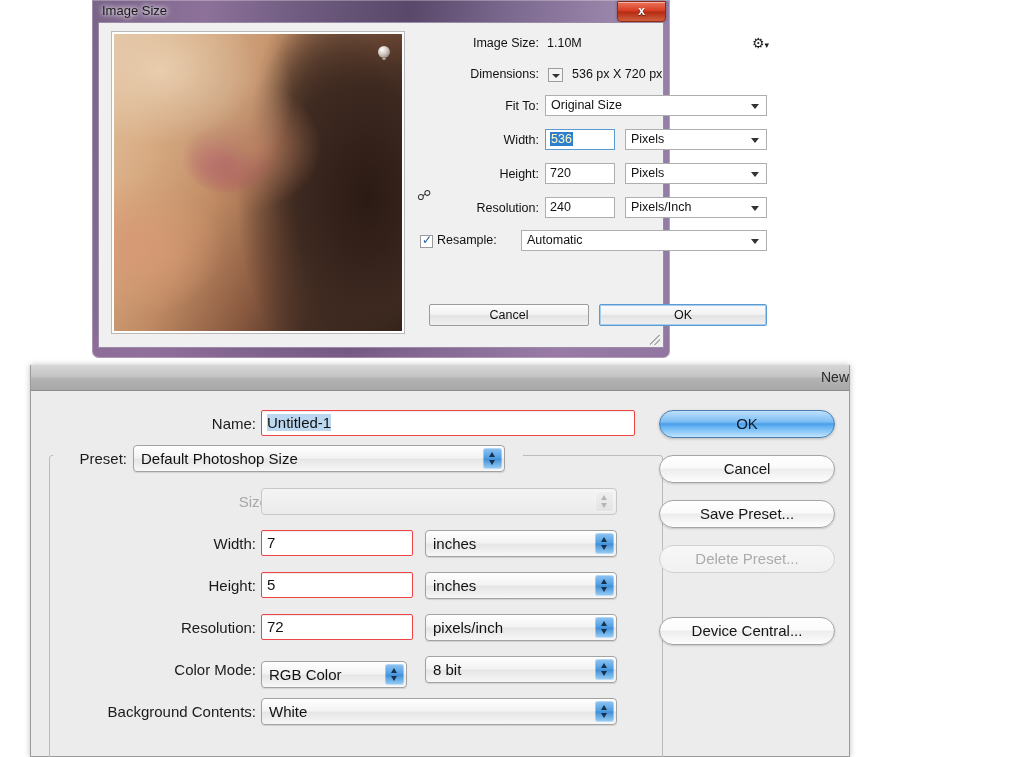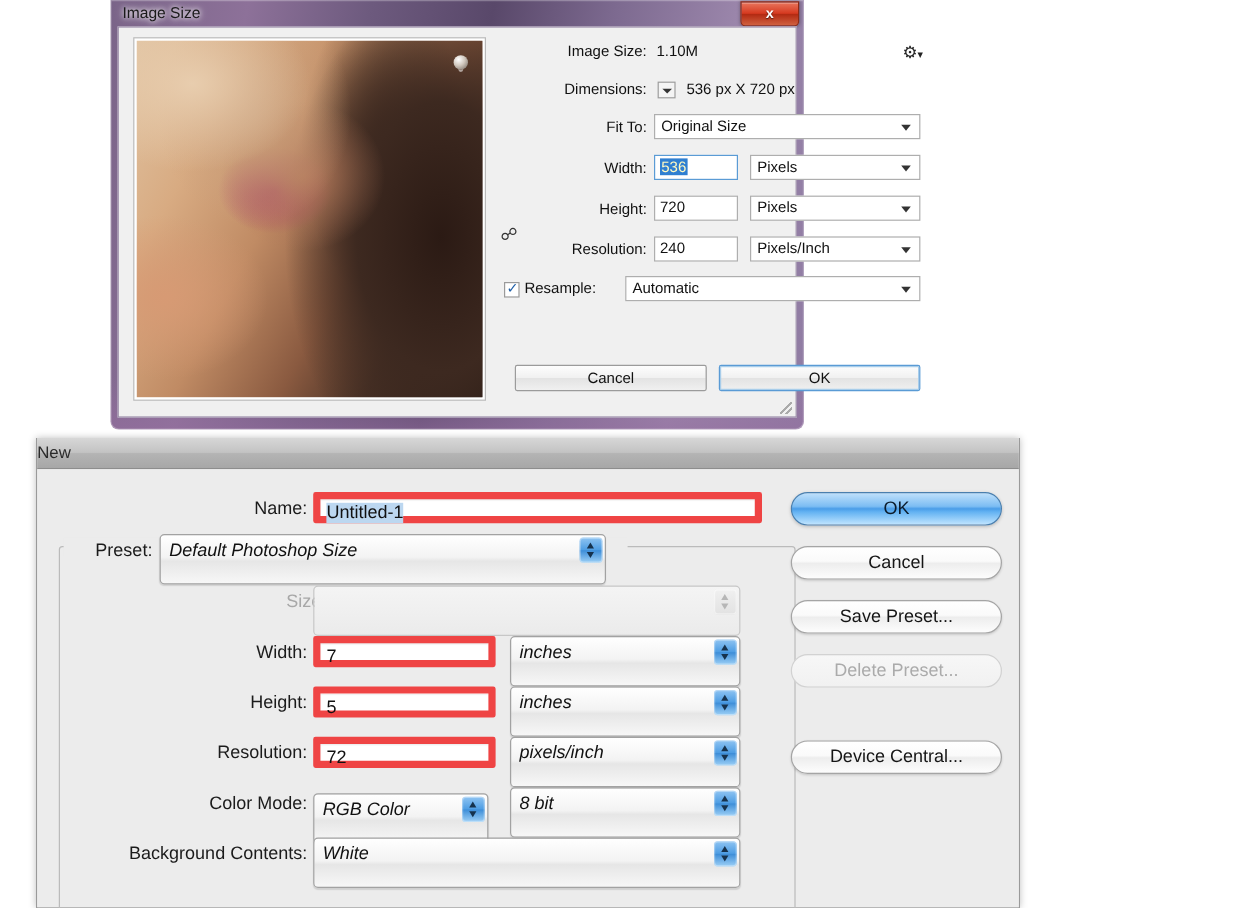--- a/index.html
+++ b/index.html
@@ -164,21 +164,21 @@
     box-sizing:border-box;
     box-shadow: 0 0 6px rgba(0,0,0,0.25);
   }
   .new-titlebar {
     position:absolute; left:0; top:0; width:100%; height:26px;
     background: linear-gradient(180deg,#d7d7d7 0%, #c3c3c3 48%, #b4b4b4 52%, #a7a7a7 100%);
     border-bottom:1px solid #8d8d8d;
     box-sizing:border-box;
   }
   .new-title {
-    position:absolute; width:100%; text-align:left; top:4px;
+    position:absolute; width:100%; text-align:right; top:4px;
     font-size:14px; color:#2b2b2b;
     font-family:"Liberation Sans", sans-serif;
   }
   .new-body { position:absolute; left:0; top:26px; right:0; bottom:0; background:#ececec; }
 
   .groupbox {
     position:absolute; left:18px; top:64px;
     width: 614px; height: 305px;
     border:1px solid #bbbbbb;
     border-radius:3px;
@@ -192,37 +192,36 @@
 
   .nlbl {
     position:absolute; white-space:nowrap;
     font-size:15px; color:#1b1b1b; line-height:22px;
     text-align:right;
   }
   .nlbl.dis { color:#a8a8a8; }
 
   .ntext {
     position:absolute; height:26px;
-    background:#fff; border:6px solid #ef4444;
+    background:#fff; border:1px solid #ef4444;
     border-radius:2px; box-sizing:border-box;
     font-size:15px; color:#111;
     padding-left:5px; line-height:24px;
     box-shadow: inset 0 1px 1px rgba(0,0,0,0.08);
   }
   .ntext .hl { background:#bcd7f0; }
 
   .npop {
-    position:absolute; height:42px;
+    position:absolute; height:27px;
     background: linear-gradient(180deg,#ffffff 0%, #f3f3f3 46%, #e6e6e6 54%, #f7f7f7 100%);
     border:1px solid #a2a2a2;
     border-radius:4px; box-sizing:border-box;
     font-size:15px; color:#111;
     padding-left:7px; line-height:25px;
     box-shadow: 0 1px 1px rgba(0,0,0,0.12);
-    font-style: italic;
   }
   .npop.dis { color:#a8a8a8; background:linear-gradient(180deg,#f4f4f4,#ebebeb); border-color:#c7c7c7; box-shadow:none;}
   .npop .stepper {
     position:absolute; right:2px; top:2px;
     width:19px; height:21px; border-radius:3px;
     background: linear-gradient(180deg,#8fc4f2 0%, #4f9ee4 48%, #3e8ed8 52%, #9dd0f6 100%);
     box-shadow: inset 0 0 0 1px rgba(255,255,255,0.35);
   }
   .npop.dis .stepper {
     background: linear-gradient(180deg,#f0f0f0 0%, #e2e2e2 100%);

